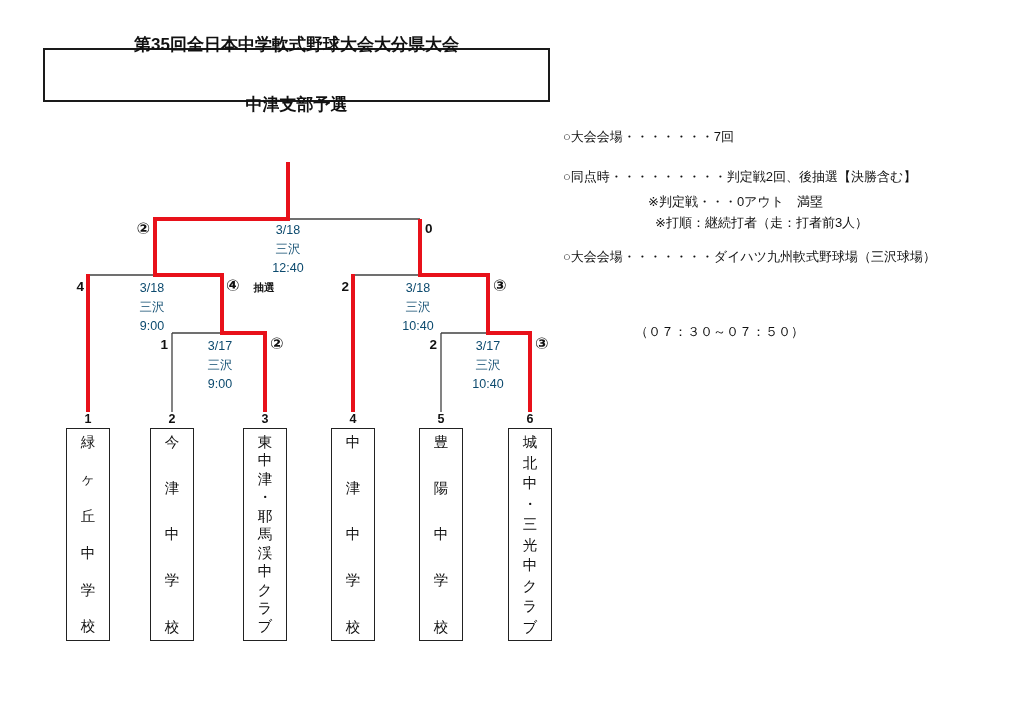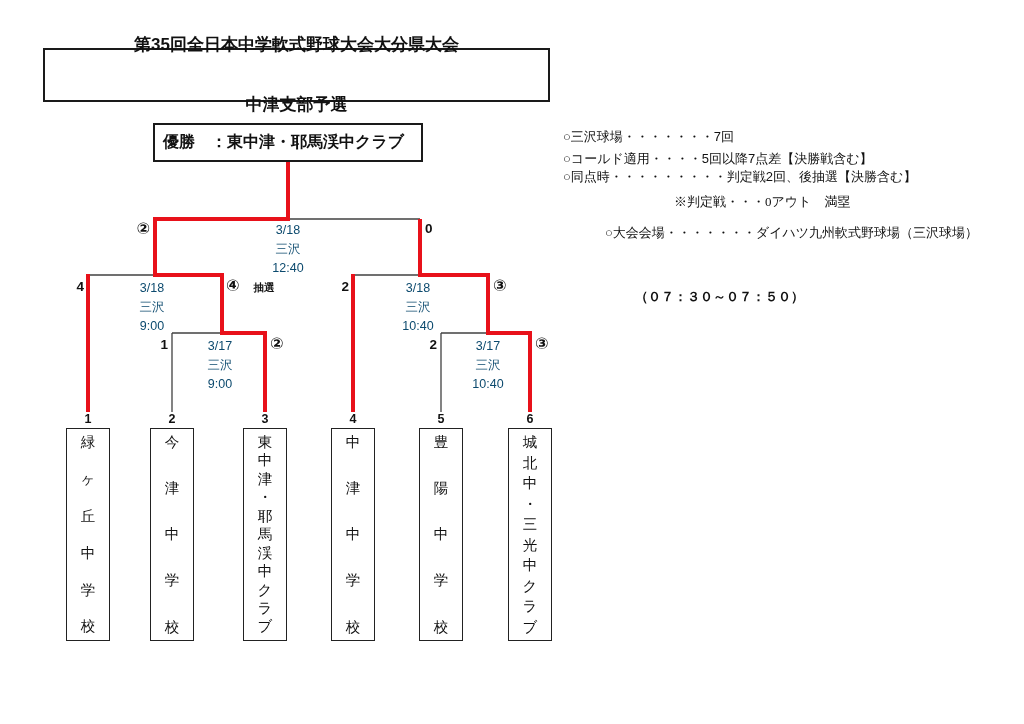--- a/index.html
+++ b/index.html
@@ -34,23 +34,20 @@
 </head>
 <body>
 
 <div id="stage">
 
   <div class="title-box">
     <div class="title-line">第35回全日本中学軟式野球大会大分県大会</div>
     <div class="title-line">中津支部予選</div>
   </div>
 
-  <div class="champ-box">
-    <span class="champ-text">優勝　：東中津・耶馬渓中クラブ</span>
-  </div>
 
   <svg id="bracket-svg" width="1024" height="724" viewBox="0 0 1024 724">
 
     <g stroke="#404040" stroke-width="1.3">
       <line x1="288" y1="219" x2="420" y2="219"></line>
       <line x1="88" y1="275" x2="155" y2="275"></line>
       <line x1="353" y1="275" x2="420" y2="275"></line>
       <line x1="172" y1="333" x2="222" y2="333"></line>
       <line x1="441" y1="333" x2="488" y2="333"></line>
       <line x1="172" y1="333" x2="172" y2="412"></line>
@@ -182,20 +179,20 @@
         <span class="vchar">・</span>
         <span class="vchar">三</span>
         <span class="vchar">光</span>
         <span class="vchar">中</span>
         <span class="vchar">ク</span>
         <span class="vchar">ラ</span>
         <span class="vchar">ブ</span>
       </div>
   </div>
 
-  <div class="note" style="left:563px;top:128px;">○三沢球場・・・・・・・7回</div>
-  <div class="note" style="left:563px;top:150px;">○コールド適用・・・・5回以降7点差【決勝戦含む】</div>
+  <div class="note" style="left:563px;top:128px;">○大会会場・・・・・・・7回</div>
   <div class="note" style="left:563px;top:168px;">○同点時・・・・・・・・・判定戦2回、後抽選【決勝含む】</div>
-  <div class="note" style="left:674px;top:193px;font-family:Liberation Serif, serif;">※判定戦・・・0アウト　満塁</div>
-  <div class="note" style="left:563px;top:224px;margin-left:42px;">○大会会場・・・・・・・ダイハツ九州軟式野球場（三沢球場）</div>
-  <div class="note" style="left:635px;top:288px;font-weight:bold;">（０７：３０～０７：５０）</div>
+  <div class="note" style="left:648px;top:193px;">※判定戦・・・0アウト　満塁</div>
+  <div class="note" style="left:655px;top:214px;">※打順：継続打者（走：打者前3人）</div>
+  <div class="note" style="left:563px;top:248px;">○大会会場・・・・・・・ダイハツ九州軟式野球場（三沢球場）</div>
+  <div class="note" style="left:635px;top:323px;">（０７：３０～０７：５０）</div>
 
 </div>
 
 </body></html>

